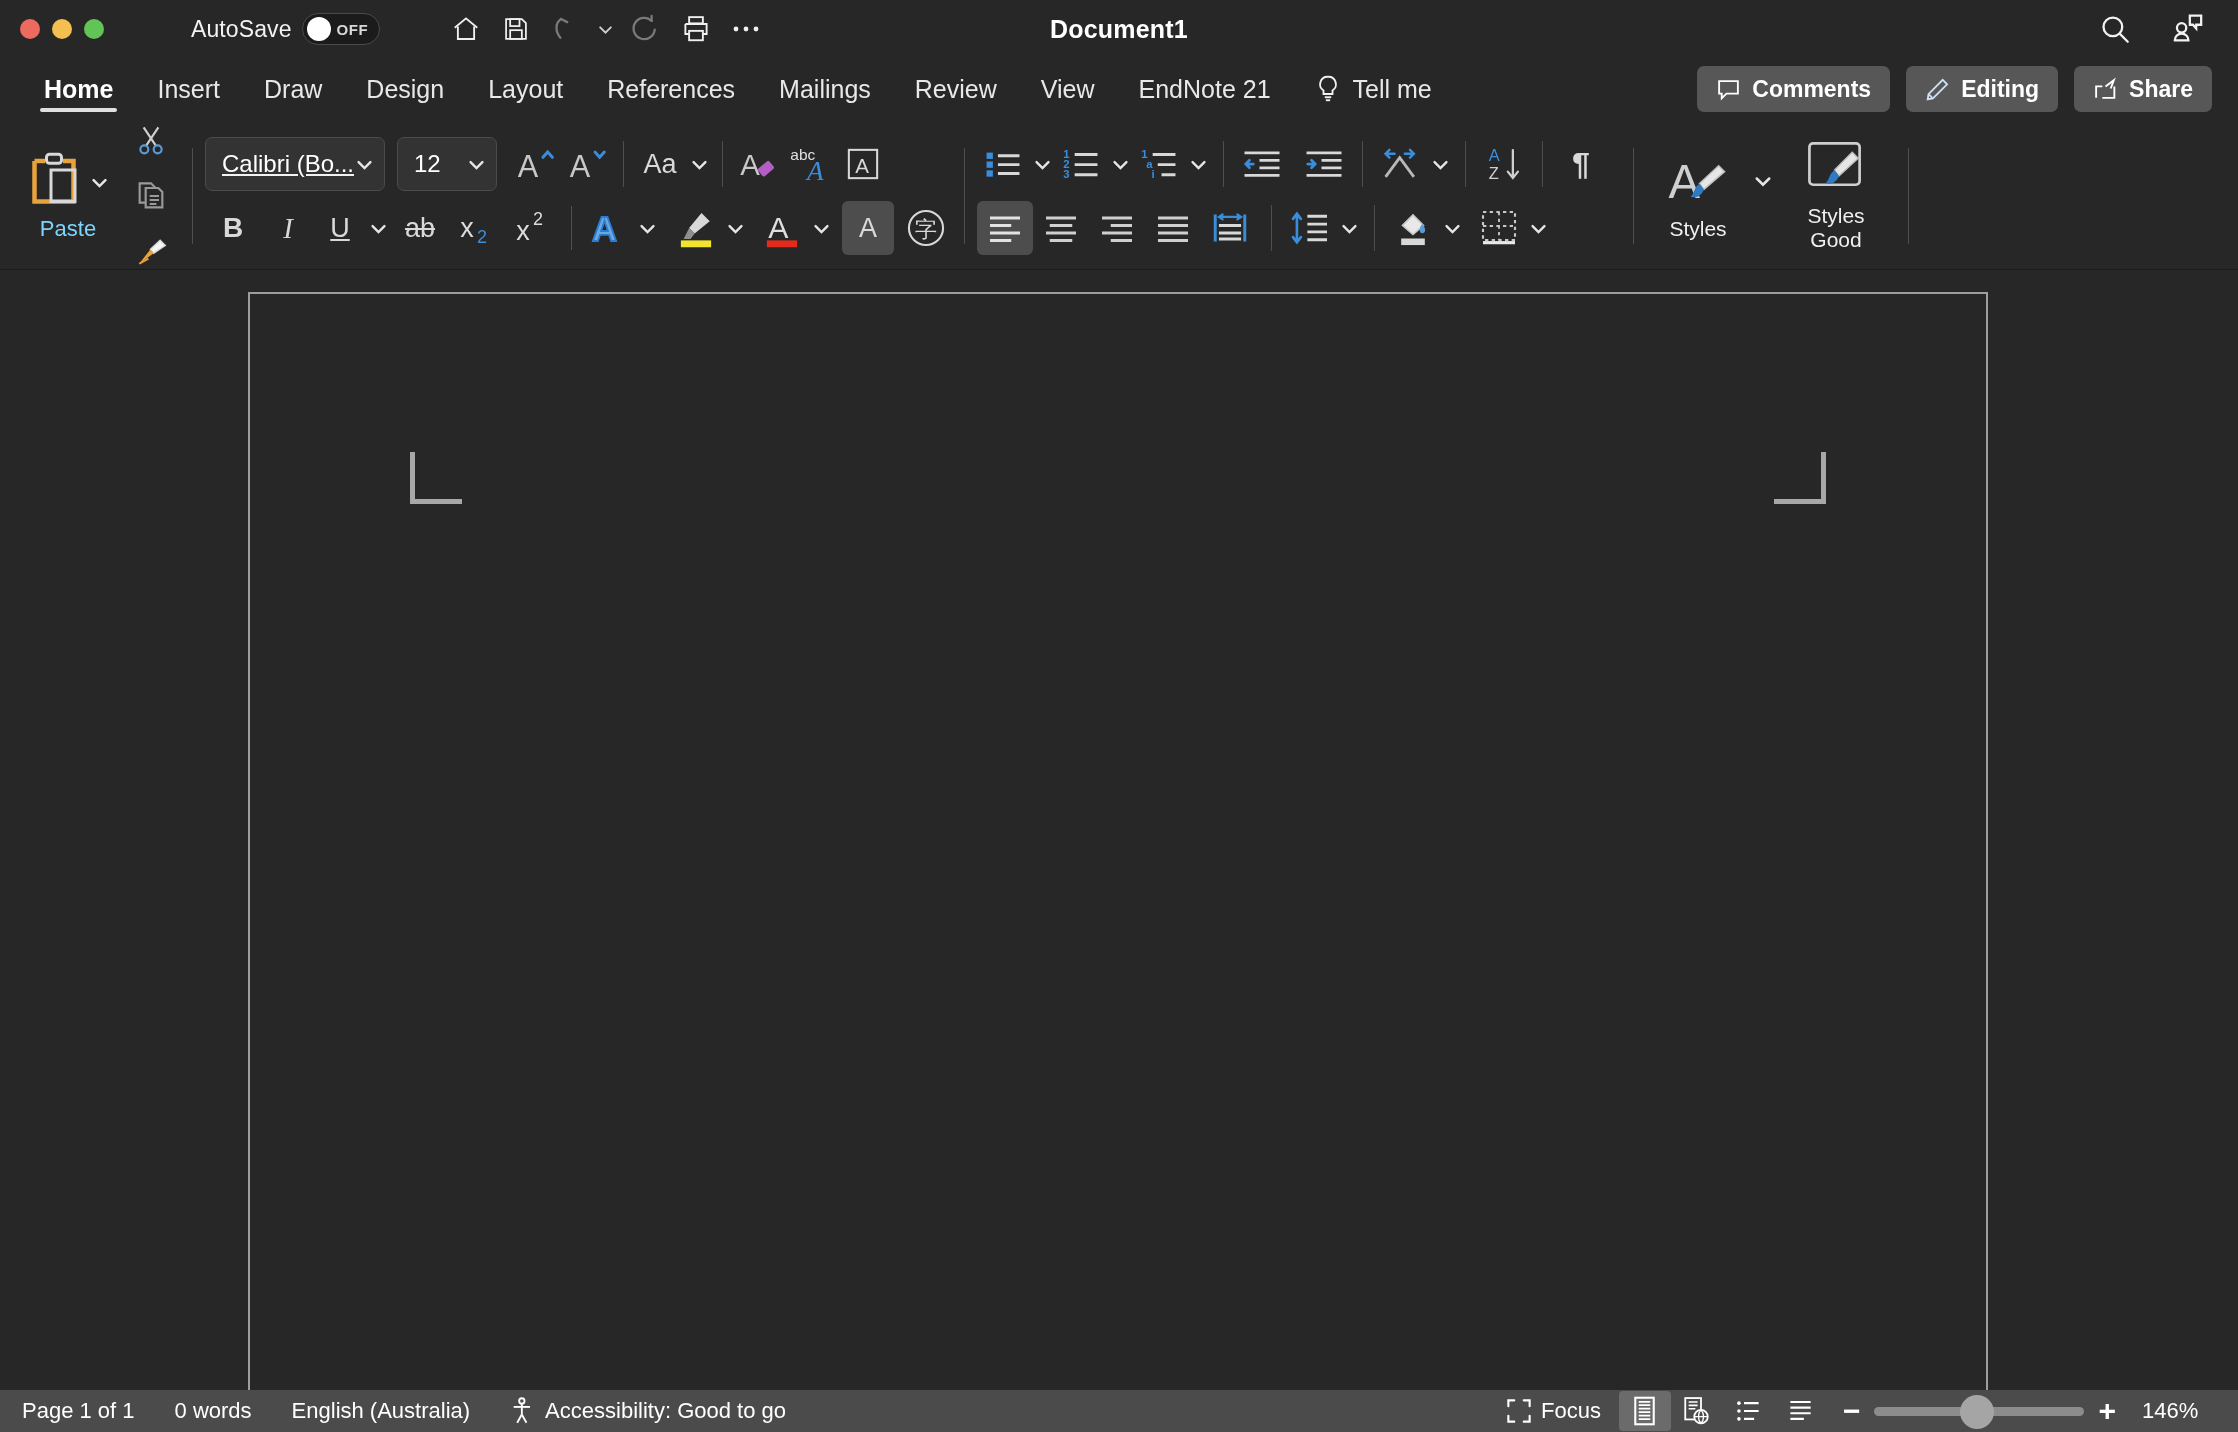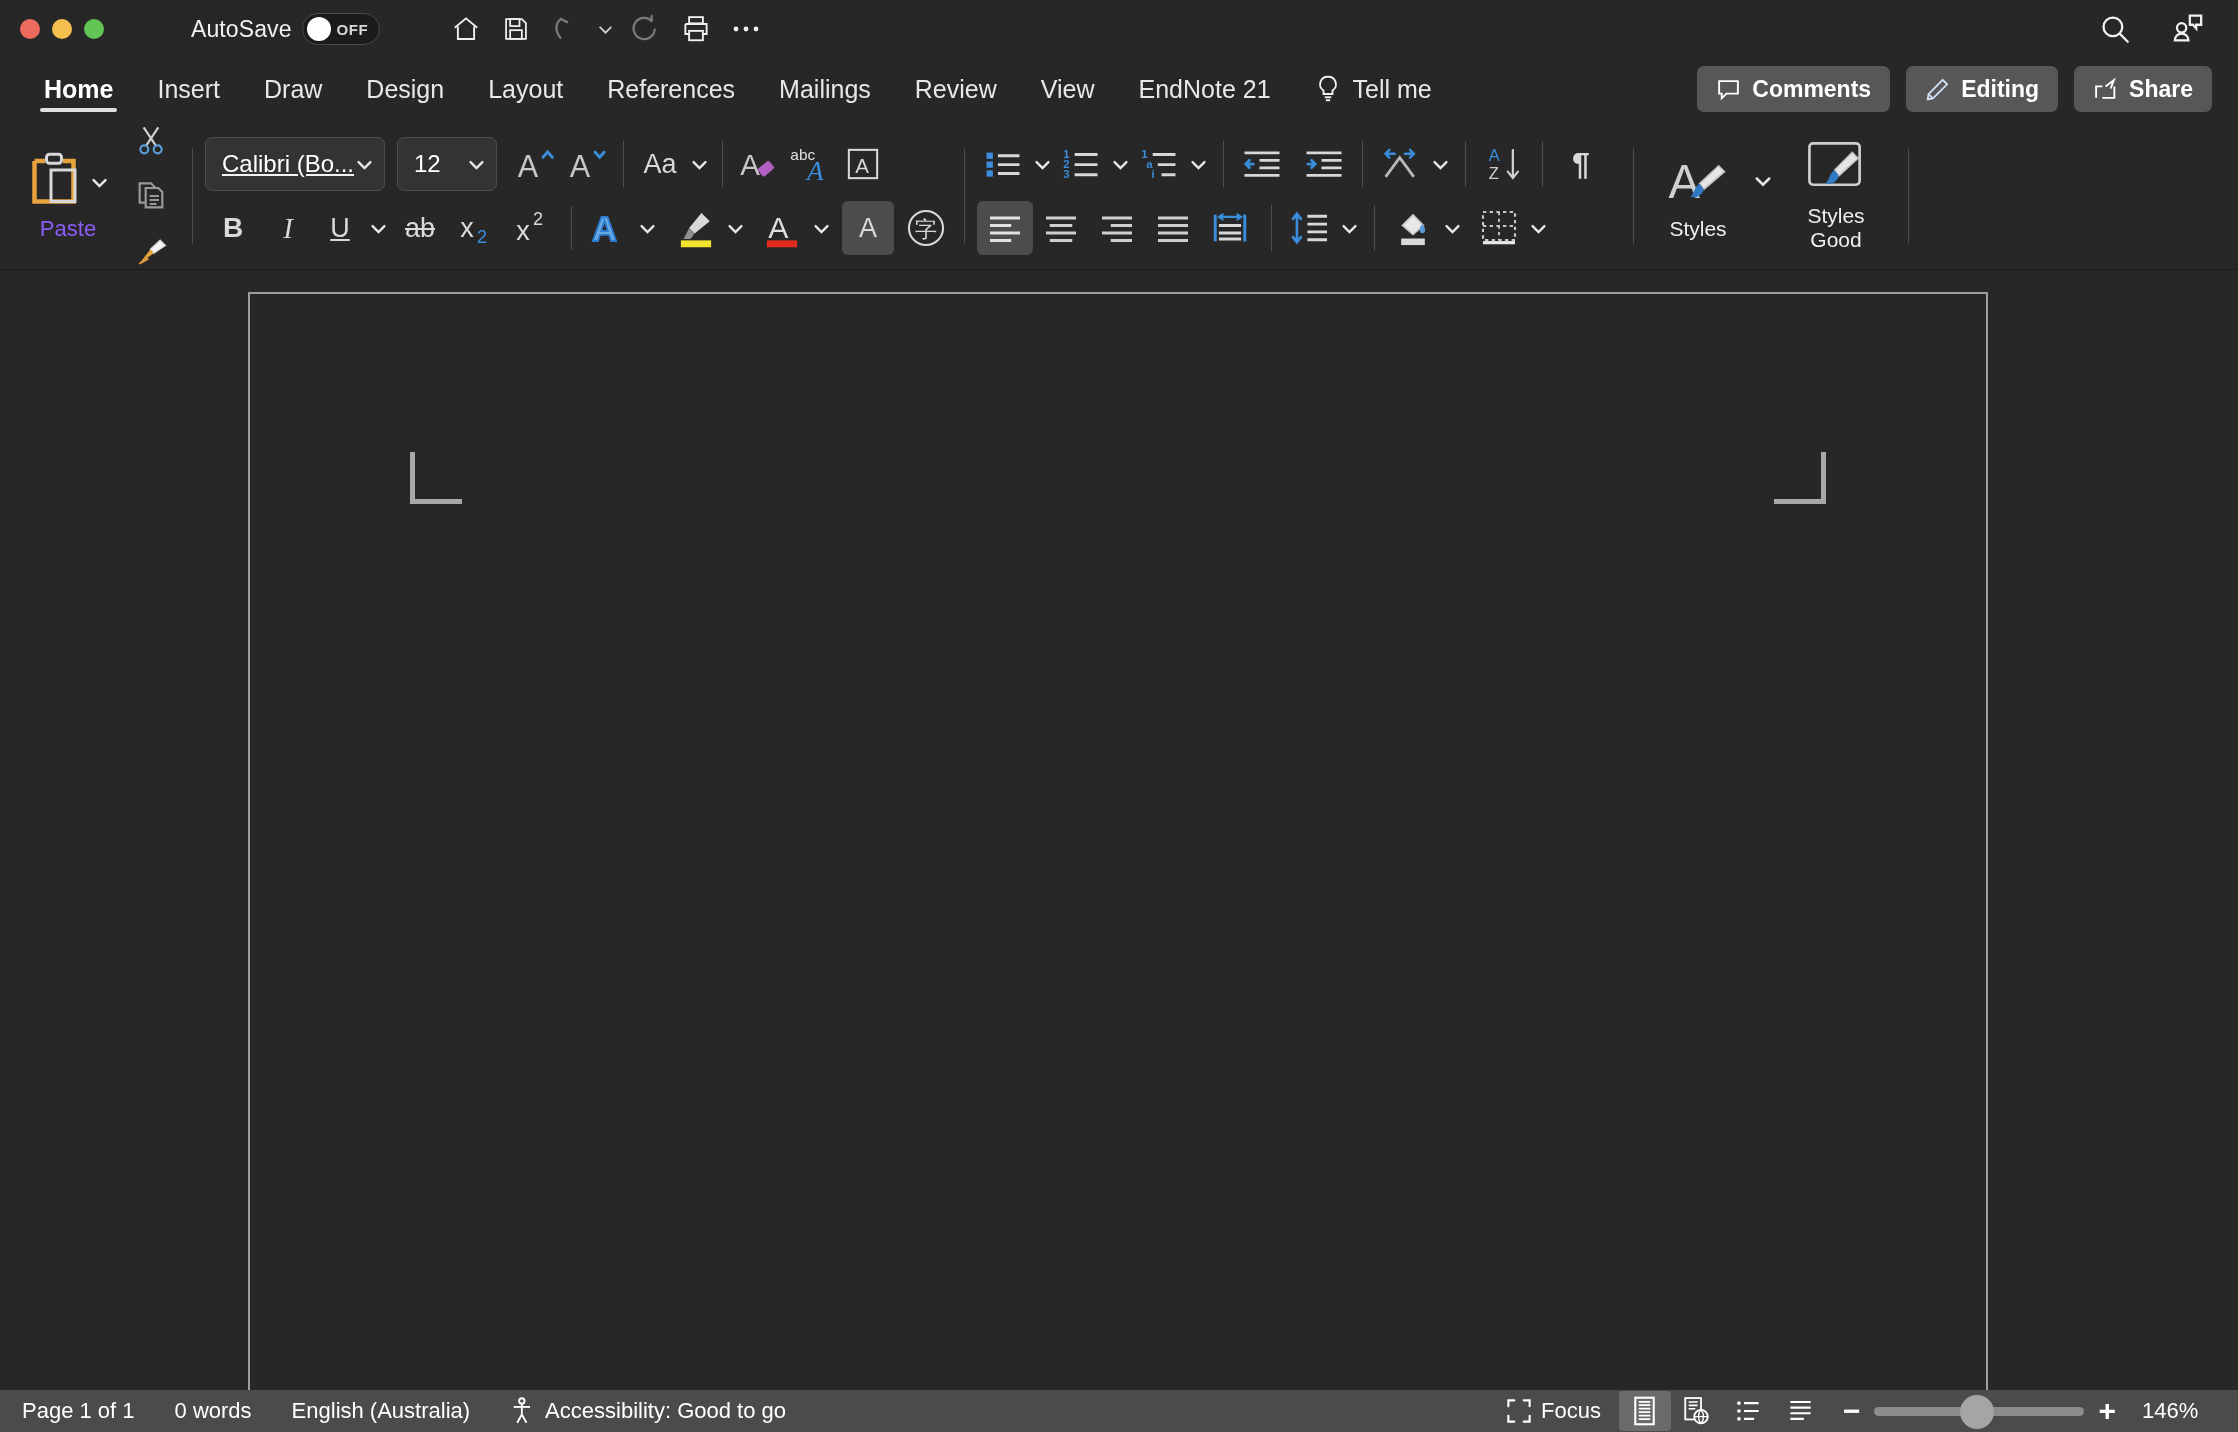--- a/index.html
+++ b/index.html
@@ -82,21 +82,21 @@
     display: flex; align-items: stretch; padding: 6px 0 0 0;
     border-bottom: 1px solid #1c1c1c;
     overflow: hidden;
   }
   .grp { display: flex; align-items: center; height: 140px; }
   .sep { width: 1px; height: 96px; background: #4e4e4e; margin: 0 12px; align-self: center; }
 
   
   .paste-col { display: flex; flex-direction: column; align-items: center; width: 108px; }
   .paste-icon-row { display: flex; align-items: center; gap: 2px; }
-  .paste-label { font-size: 22px; color: #8b5cf6; margin-top: 2px; }
+  .paste-label { font-size: 22px; color: #7dd3fc; margin-top: 2px; }
   .cut-col { display: flex; flex-direction: column; align-items: center; gap: 2px; width: 58px; }
 
   .rows2 { display: flex; flex-direction: column; justify-content: center; gap: 4px; height: 140px; }
   .rw { display: flex; align-items: center; height: 60px; }
 
   .ibtn {
     height: 54px; min-width: 52px; border-radius: 6px;
     display: flex; align-items: center; justify-content: center;
     cursor: default;
   }
@@ -212,20 +212,21 @@
       </span>
       <span class="qbtn">
         <svg width="30" height="10" viewBox="0 0 30 10">
             <circle cx="5" cy="5" r="2.4" fill="#f0f0f0"></circle>
             <circle cx="15" cy="5" r="2.4" fill="#f0f0f0"></circle>
             <circle cx="25" cy="5" r="2.4" fill="#f0f0f0"></circle>
           </svg>
       </span>
     </div>
 
+    <div class="doctitle">Document1</div>
 
     <div class="title-right">
       <span class="qbtn">
         <svg width="34" height="34" viewBox="0 0 24 24" fill="none" stroke="#f2f2f2" stroke-width="1.6" stroke-linecap="round">
           <circle cx="10.5" cy="10.5" r="6.6"></circle>
             <path d="M15.3 15.3 L21 21"></path>
         </svg>
       </span>
       <span class="qbtn">
         <svg width="34" height="34" viewBox="0 0 24 24" fill="none" stroke="#f2f2f2" stroke-width="1.6">

